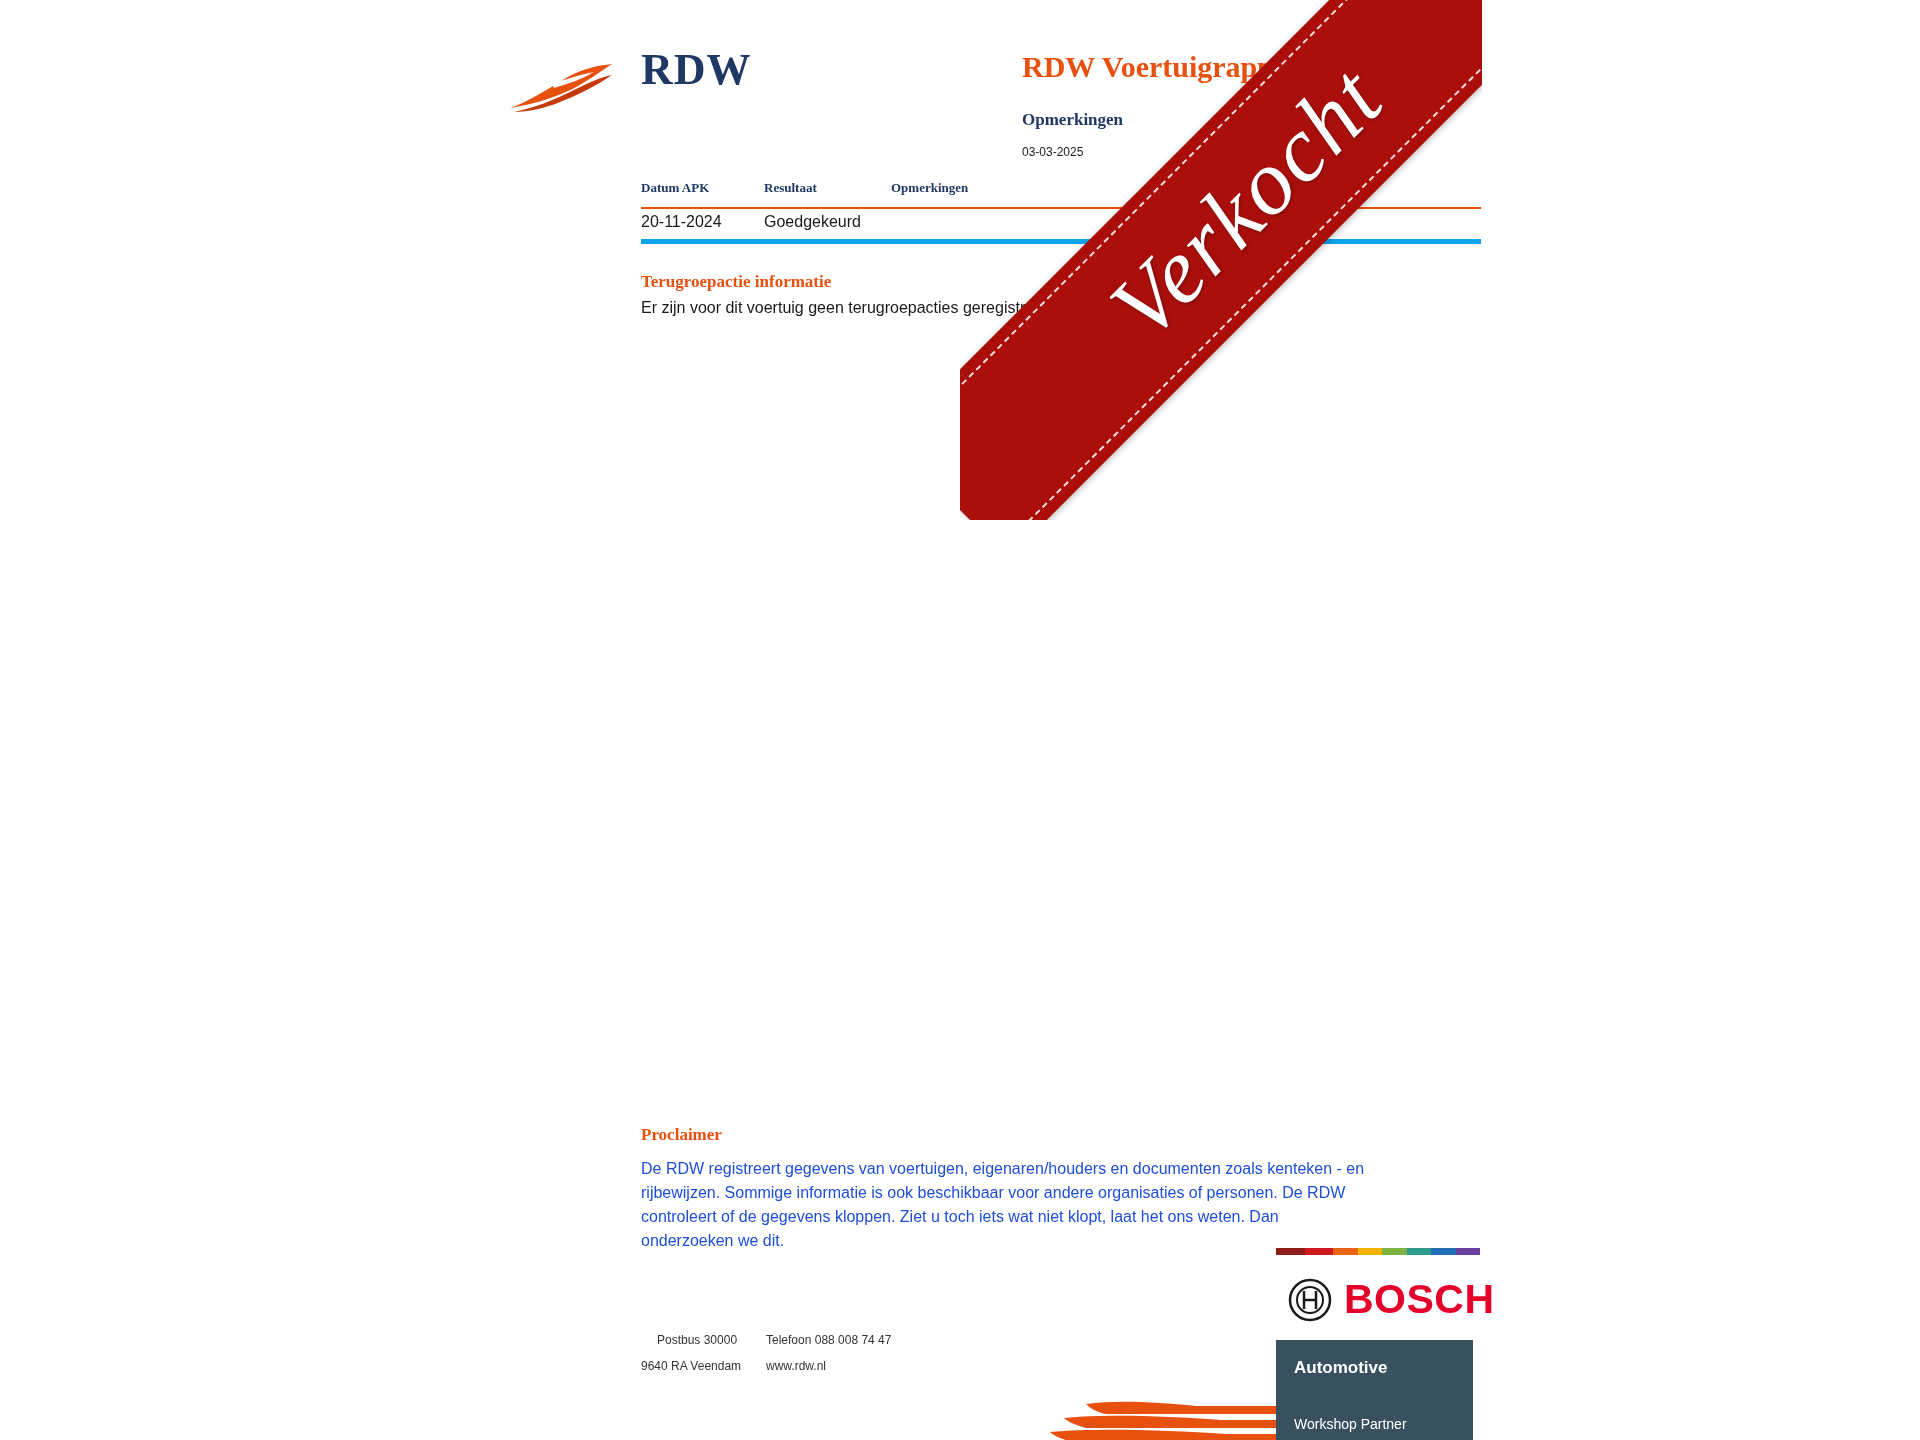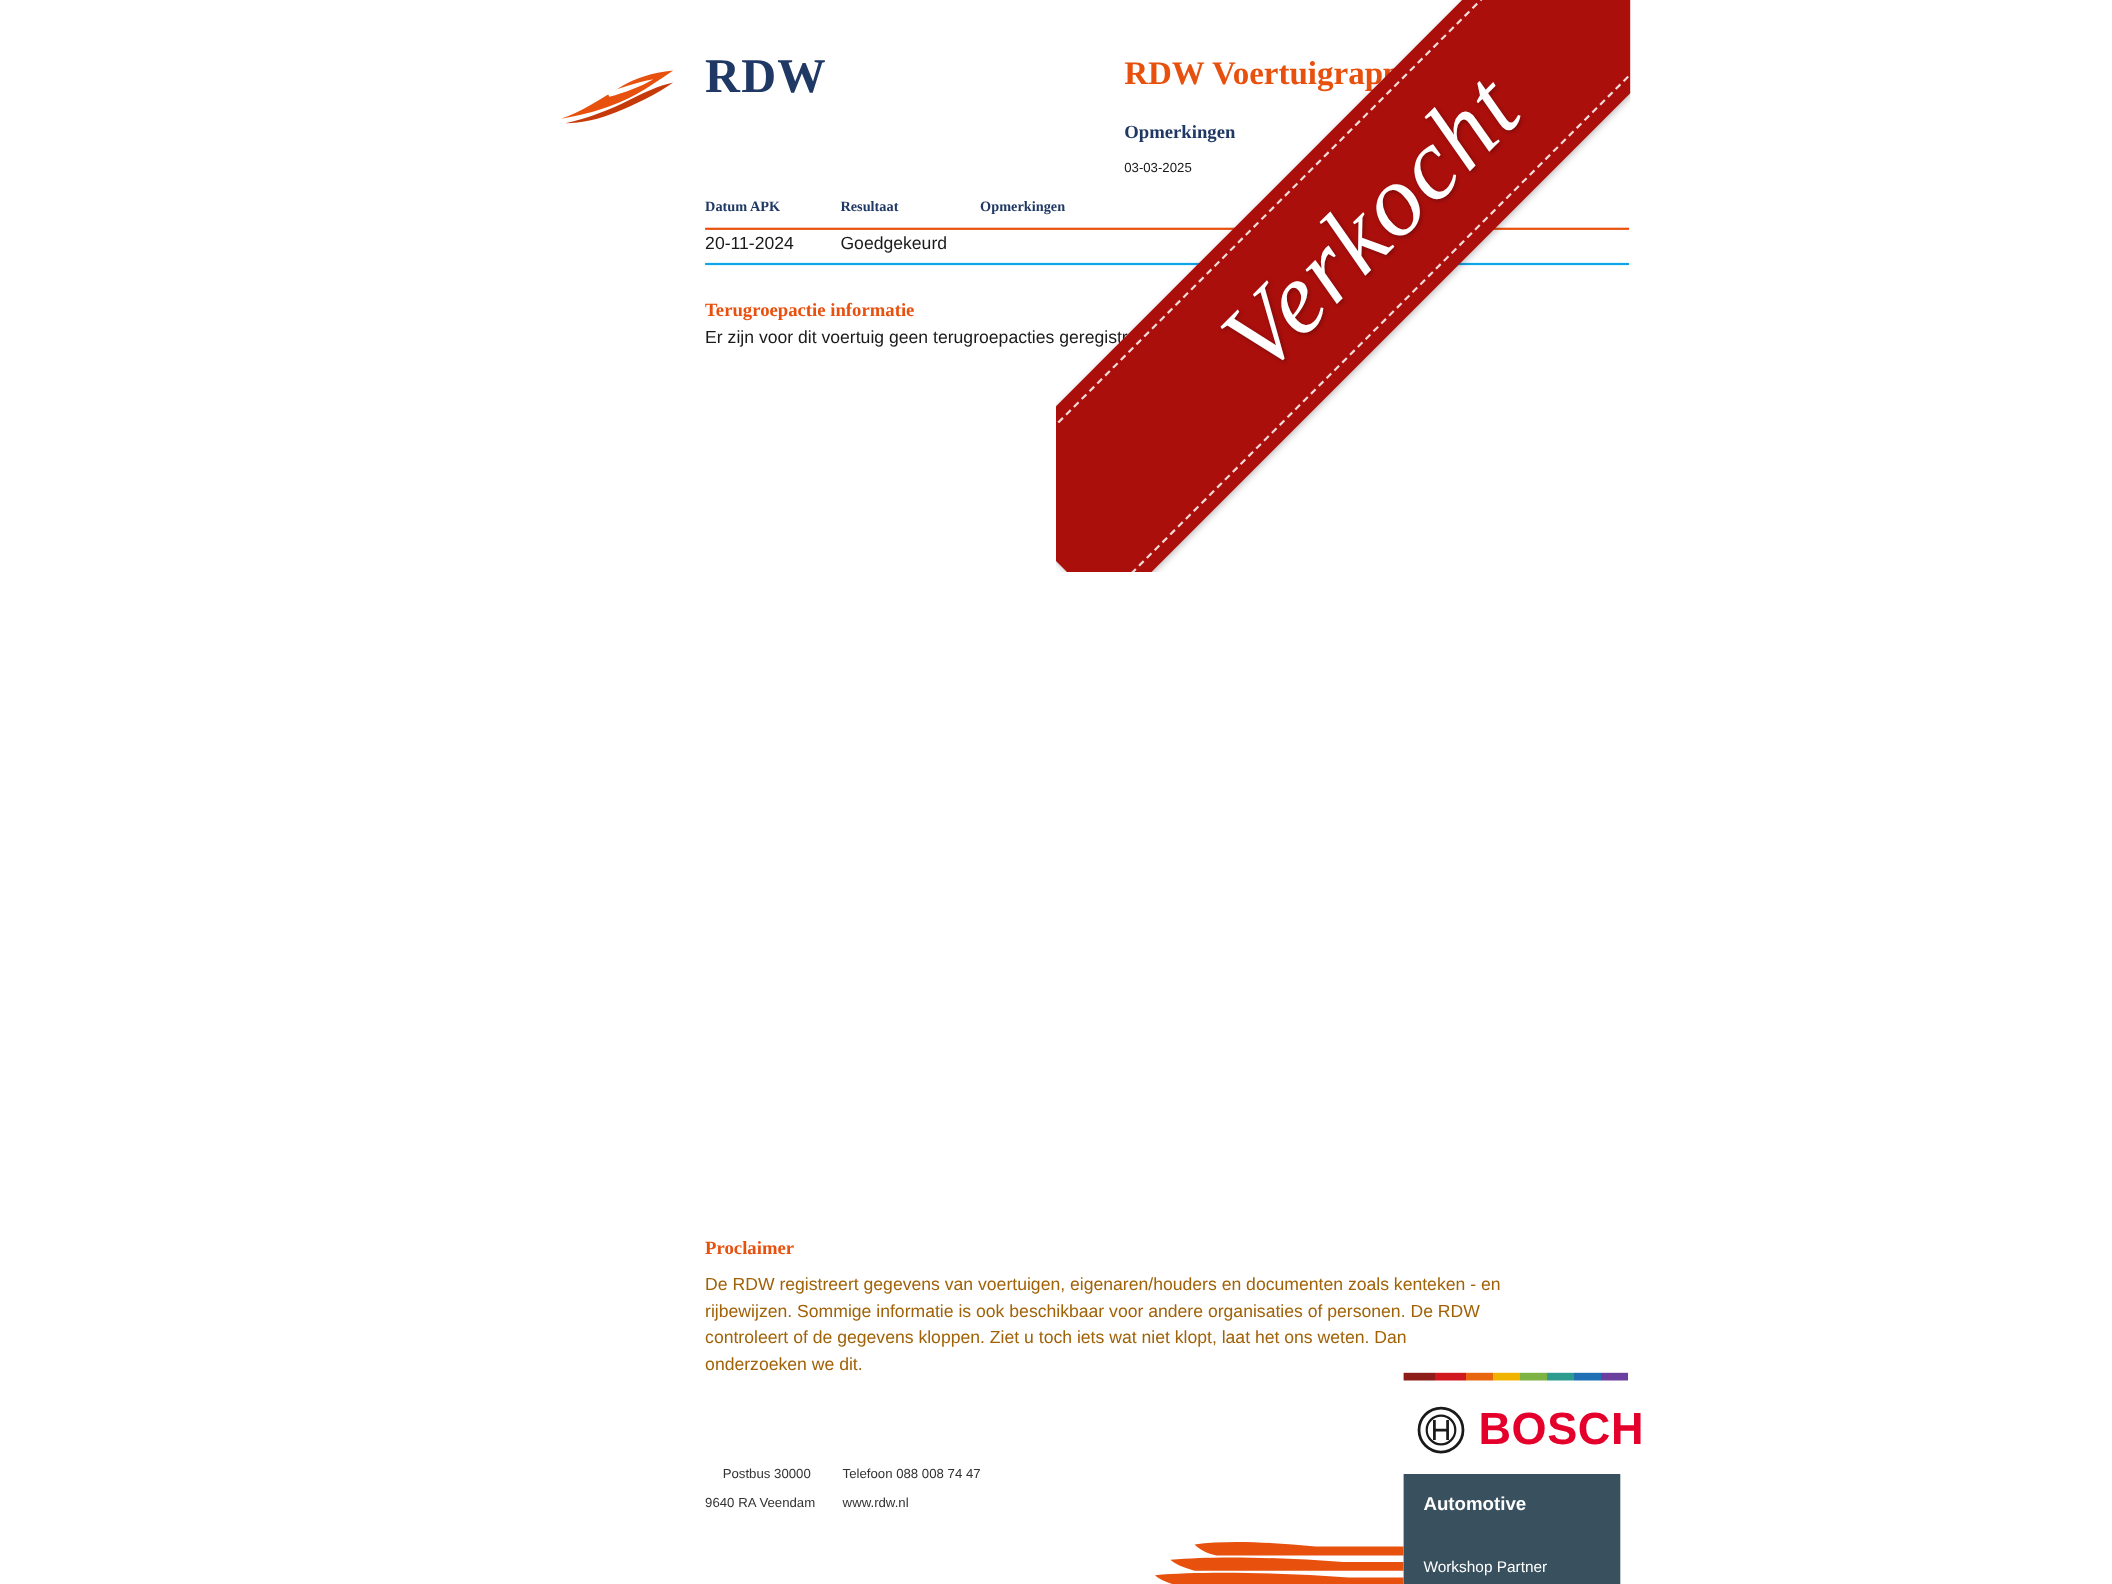--- a/index.html
+++ b/index.html
@@ -114,21 +114,21 @@
   }
   #apk-body {
     position: absolute;
     left: 0;
     top: 33px;
     width: 840px;
   }
   .apk-row {
     position: relative;
     height: 26px;
-    border-bottom: 2px solid #0ea5e9;
+    border-bottom: 5px solid #0ea5e9;
   }
   .apk-row .td {
     position: absolute;
     top: 0;
     font-size: 16px;
     color: #1a1a1a;
     white-space: nowrap;
   }
 
   
@@ -159,21 +159,21 @@
     font-size: 17px;
     color: #e8500e;
   }
   #proclaimer-body {
     position: absolute;
     left: 641px;
     top: 1157px;
     width: 725px;
     font-size: 16px;
     line-height: 24px;
-    color: #a16207;
+    color: #1d4ed8;
   }
 
   
   #footer {
     position: absolute;
     left: 641px;
     top: 1327px;
     width: 600px;
     font-size: 12px;
     color: #333333;

